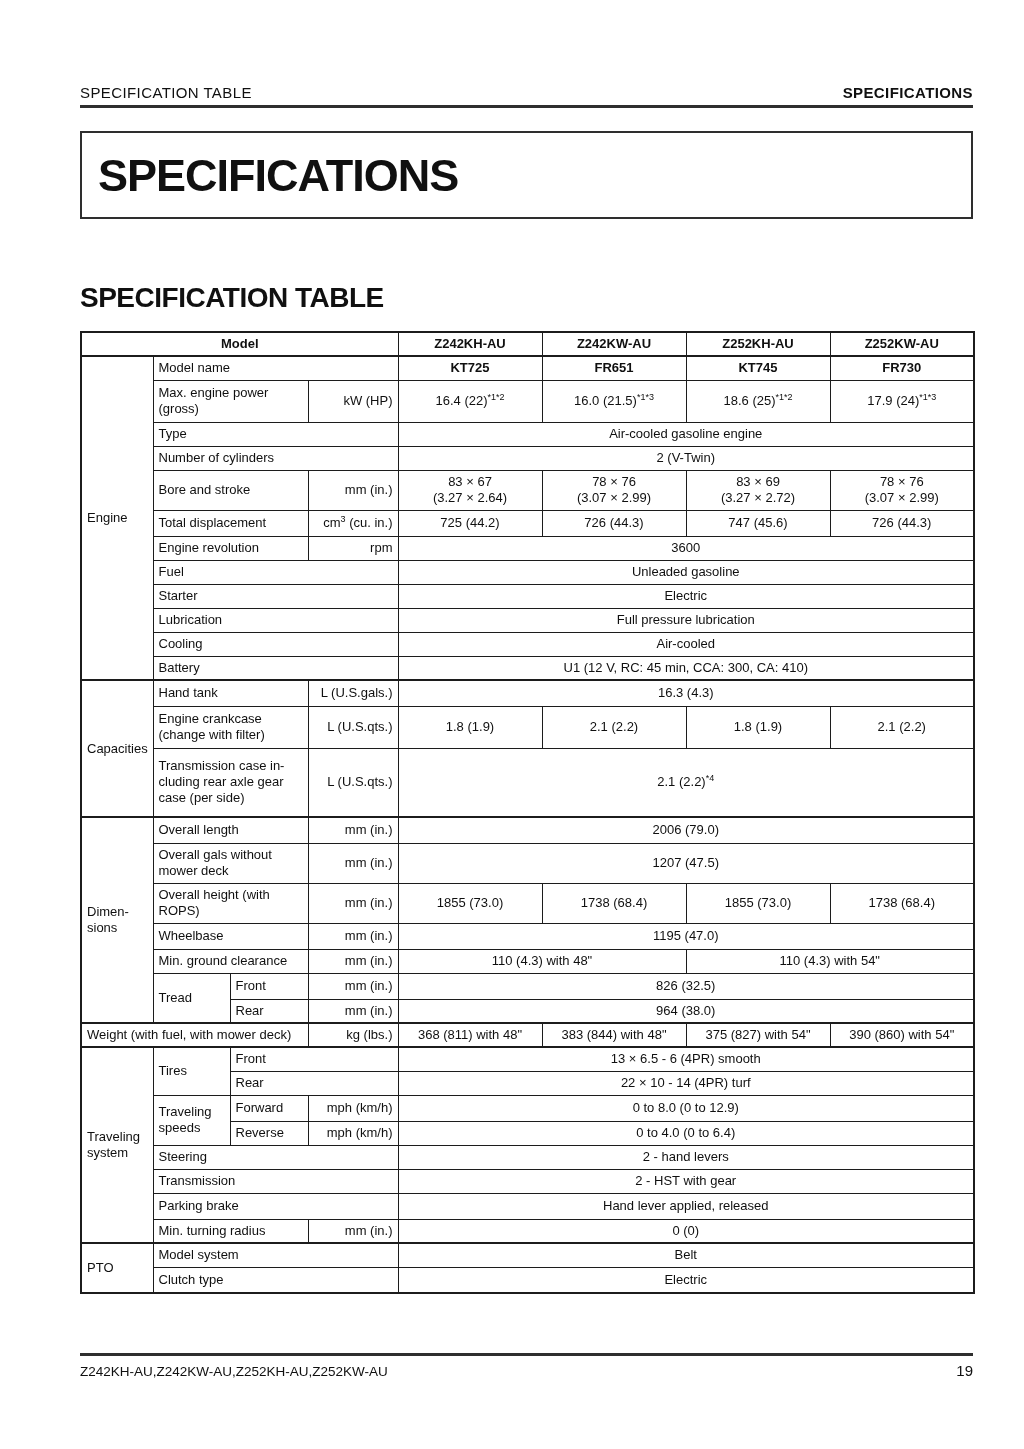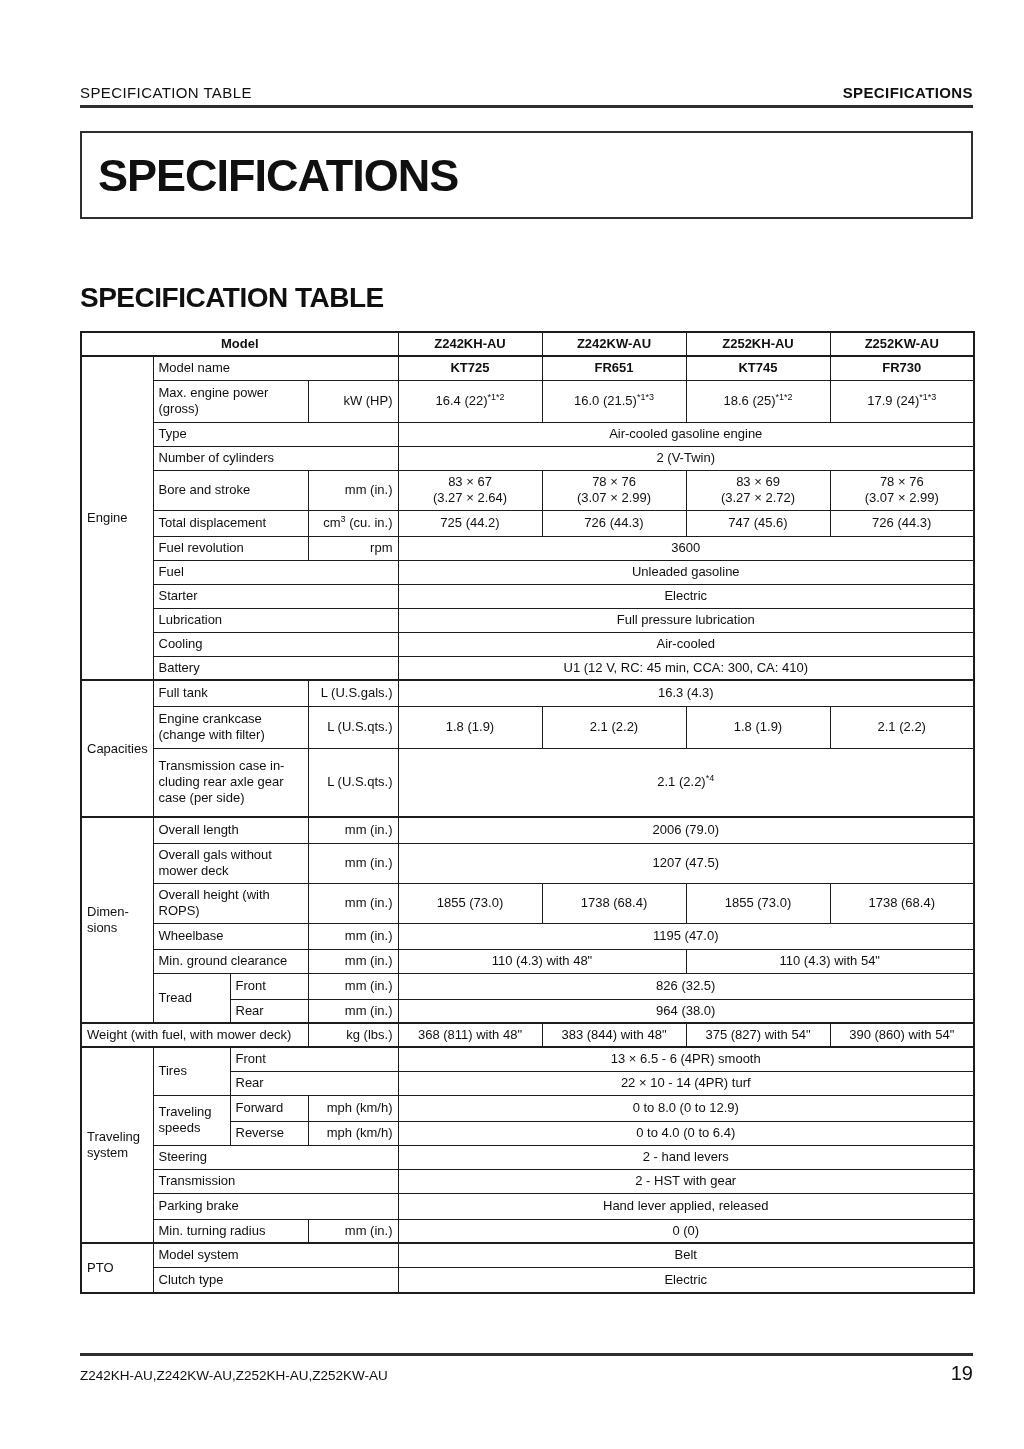--- a/index.html
+++ b/index.html
@@ -67,21 +67,21 @@
   .note { margin-top: 5px; font-size: 13.5px; }
   .doc-footer-rule {
     position: absolute; left: 80px; right: 51px; top: 1353px;
     border-top: 3px solid #2e2e2e;
   }
   .doc-footer {
     position: absolute; left: 80px; right: 51px; top: 1362px;
     display: flex; justify-content: space-between; align-items: baseline;
     font-size: 13.5px;
   }
-  .doc-footer .pagenum { font-size: 20px; margin-left: 16px; }
+  .doc-footer .pagenum { font-size: 15px; margin-left: 16px; }
 </style>
 </head>
 <body>
 
 <div>
 
   <div class="doc-header">
     <span class="left">SPECIFICATION TABLE</span>
     <span class="right">SPECIFICATIONS</span>
   </div>
@@ -160,21 +160,21 @@
       <tr class="r26">
         <td colspan="2" class="lab">Total displacement</td>
         <td class="unit"><span>cm</span><sup class="tight">3</sup><span> (cu. in.)</span></td>
         <td class="c">725 (44.2)</td>
         <td class="c">726 (44.3)</td>
         <td class="c">747 (45.6)</td>
         <td class="c">726 (44.3)</td>
       </tr>
 
       <tr>
-        <td colspan="2" class="lab">Fuel revolution</td>
+        <td colspan="2" class="lab">Engine revolution</td>
         <td class="unit">rpm</td>
         <td colspan="4" class="c">3600</td>
       </tr>
 
       <tr>
         <td colspan="3" class="lab">Fuel</td>
         <td colspan="4" class="c">Unleaded gasoline</td>
       </tr>
 
       <tr>
@@ -192,21 +192,21 @@
         <td colspan="4" class="c">Air-cooled</td>
       </tr>
 
       <tr>
         <td colspan="3" class="lab">Battery</td>
         <td colspan="4" class="c">U1 (12 V, RC: 45 min, CCA: 300, CA: 410)</td>
       </tr>
 
       <tr class="sep r26">
         <td rowspan="3" class="grp">Capacities</td>
-        <td colspan="2" class="lab">Full tank</td>
+        <td colspan="2" class="lab">Hand tank</td>
         <td class="unit">L (U.S.gals.)</td>
         <td colspan="4" class="c">16.3 (4.3)</td>
       </tr>
 
       <tr class="r42">
         <td colspan="2" class="lab pre">Engine crankcase
 (change with filter)</td>
         <td class="unit">L (U.S.qts.)</td>
         <td class="c">1.8 (1.9)</td>
         <td class="c">2.1 (2.2)</td>

